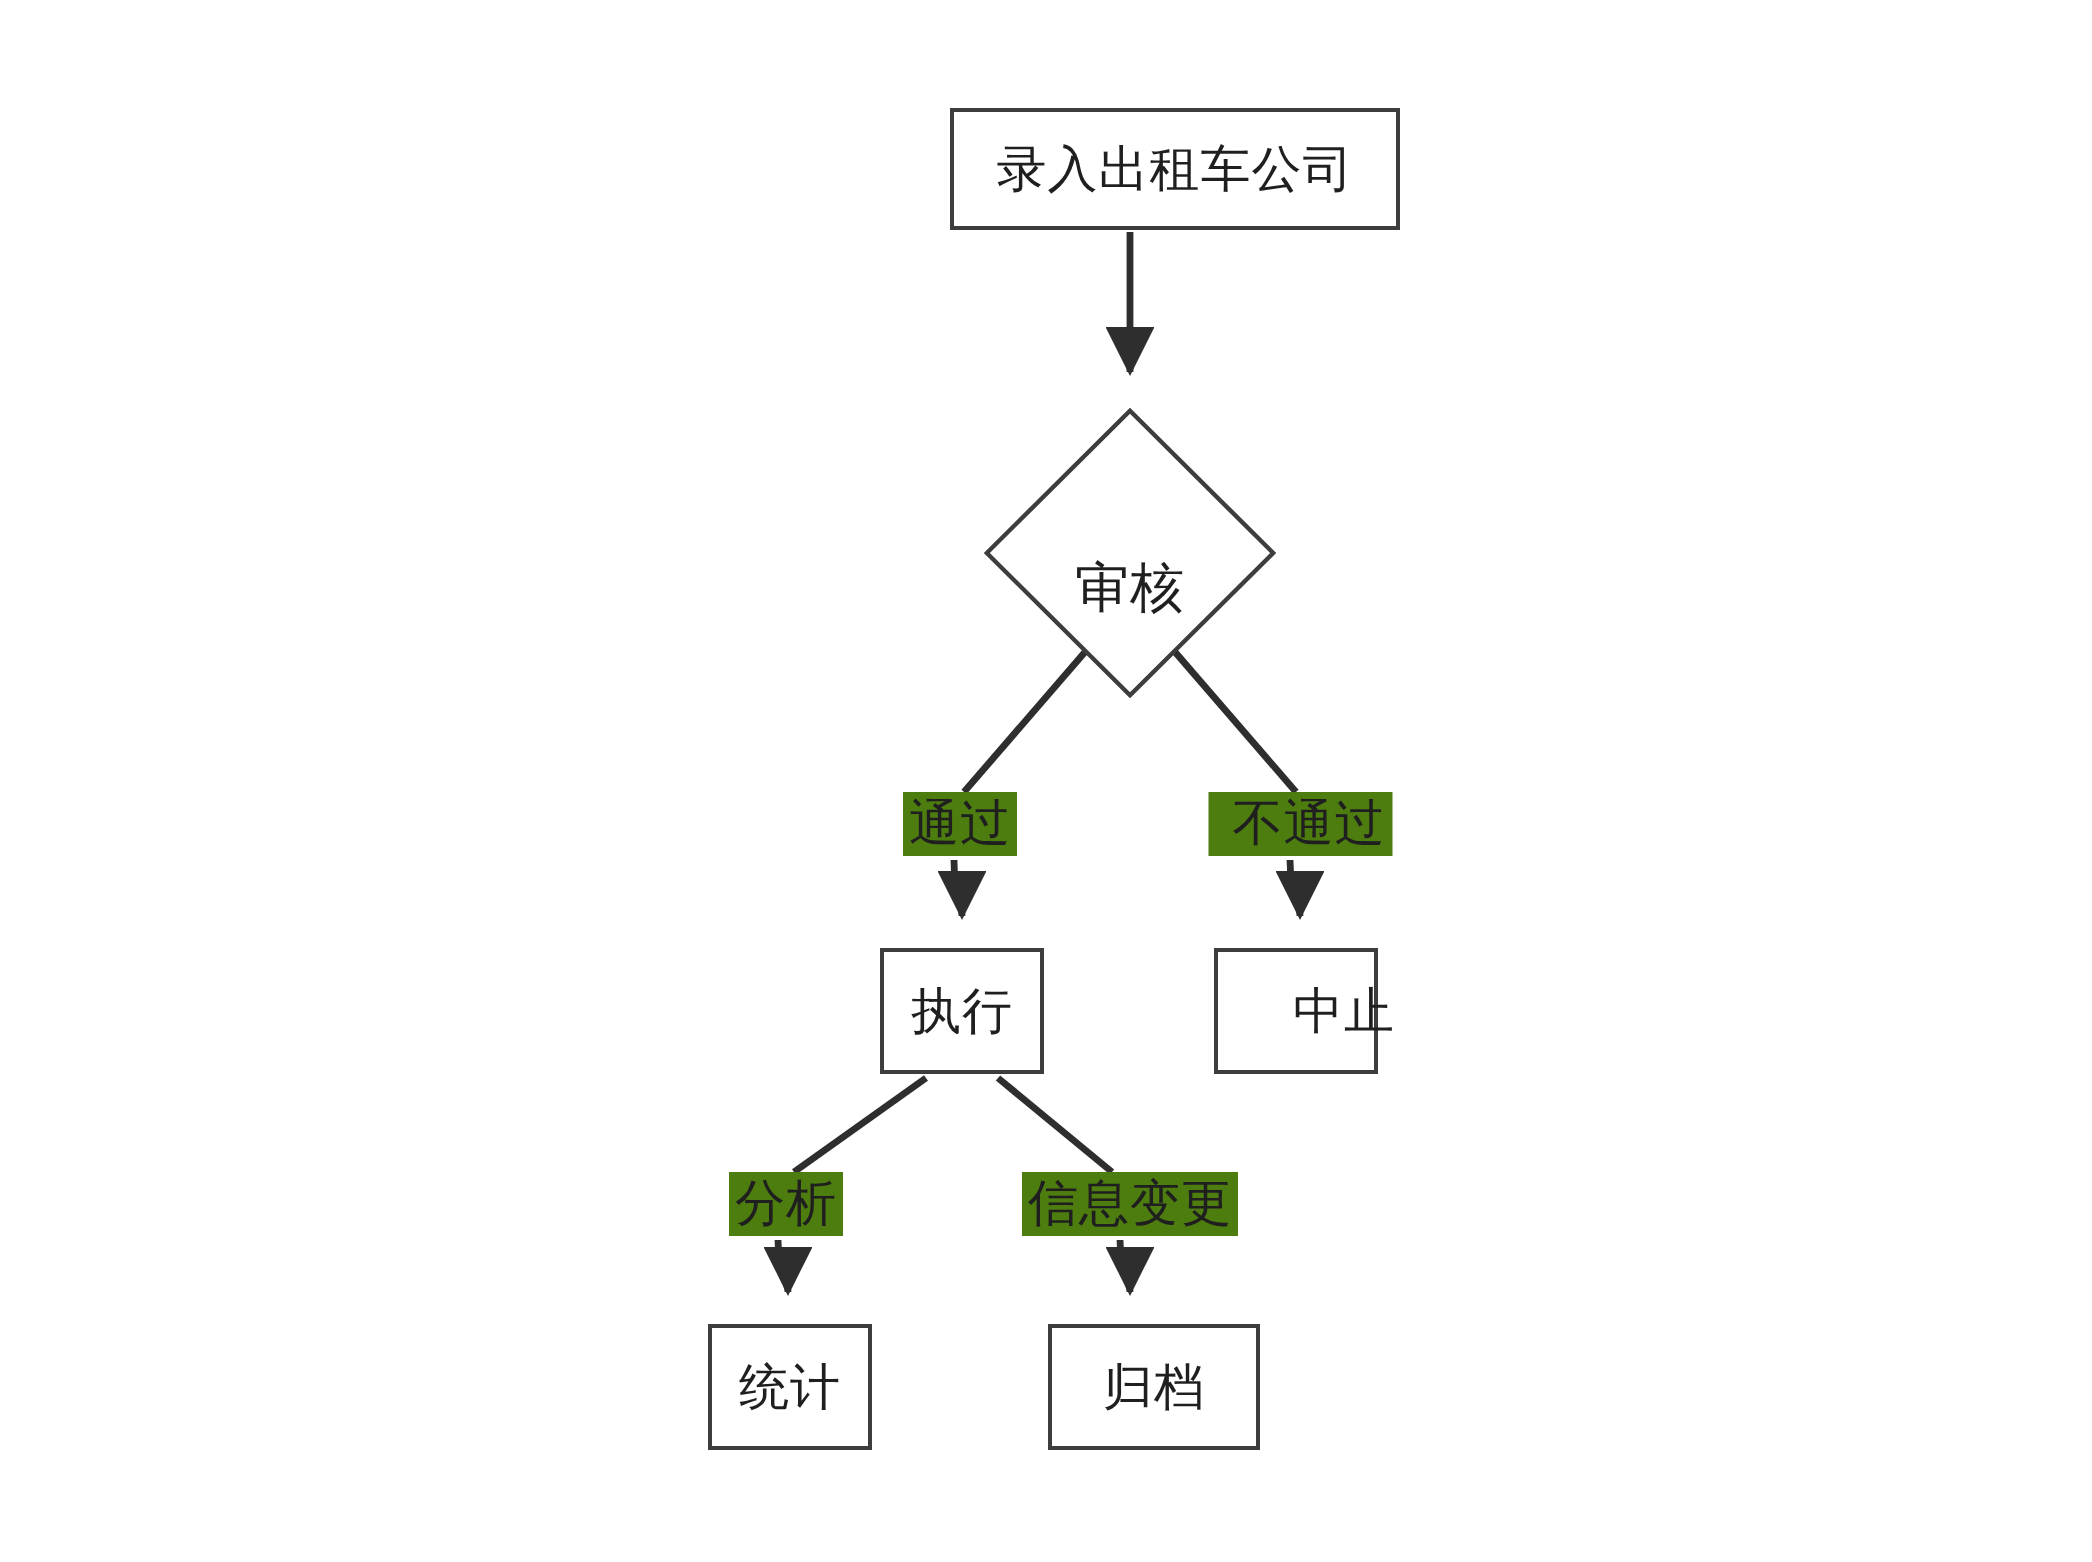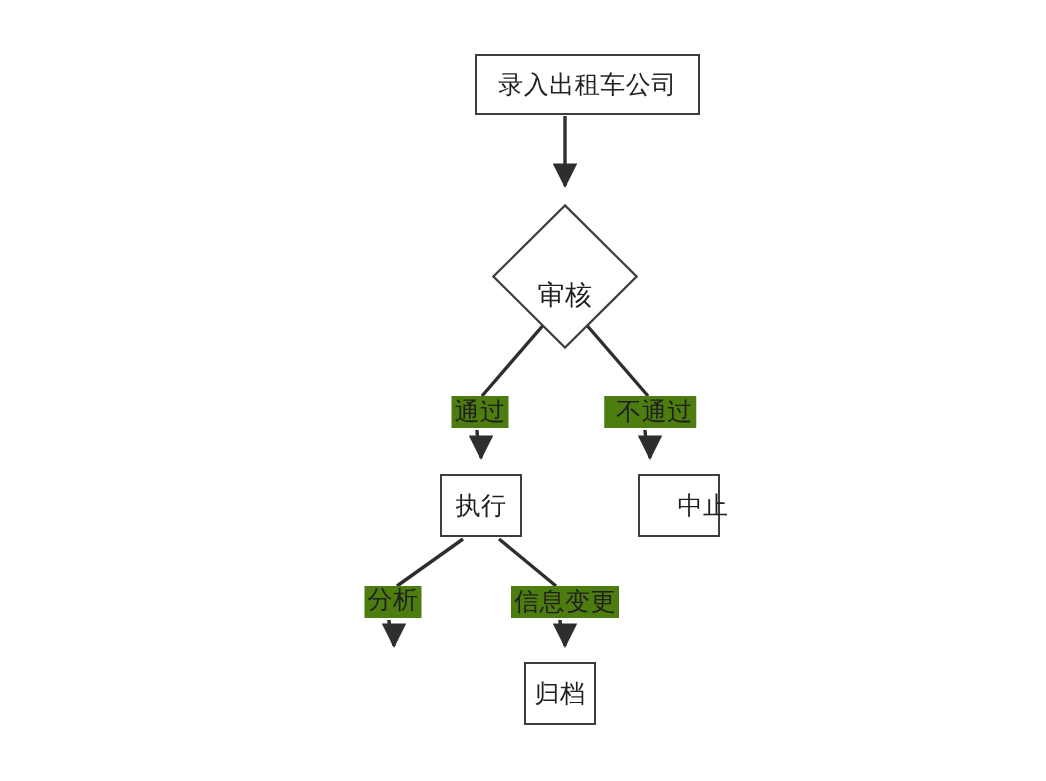--- a/index.html
+++ b/index.html
@@ -114,30 +114,33 @@
     <svg class="diamond-shape" viewBox="0 0 146 145" xmlns="http://www.w3.org/2000/svg" preserveAspectRatio="none">
       <polygon points="73,1.4 144.6,72.5 73,143.6 1.4,72.5" fill="#ffffff" stroke="#3d3d3d" stroke-width="2.2"></polygon>
     </svg>
     <span class="diamond-label">审核</span>
   </div>
 
   <div class="node" style="left:440px; top:474px; width:82px; height:63px;justify-content:center;">
     <span>执行</span>
   </div>
 
-  <div class="node" style="left:638px; top:474px; width:82px; height:63px;padding-left:48px;">
+  <div class="node" style="left:607px; top:474px; width:82px; height:63px;padding-left:48px;">
     <span>中止</span>
   </div>
 
+  <div class="node" style="left:354px; top:662px; width:82px; height:63px;">
+    <span>统计</span>
+  </div>
 
-  <div class="node" style="left:524px; top:662px; width:72px; height:63px;">
+  <div class="node" style="left:524px; top:662px; width:106px; height:63px;">
     <span>归档</span>
   </div>
 
   <div class="edge-label" style="left:480px; top:396px;">通过</div>
 
   <div class="edge-label" style="left:650px; top:396px;padding-left:12px;">不通过</div>
 
-  <div class="edge-label" style="left:393px; top:586px;font-family:Liberation Mono, monospace;">分析</div>
+  <div class="edge-label" style="left:393px; top:586px;">分析</div>
 
   <div class="edge-label" style="left:565px; top:586px;">信息变更</div>
 
 </div>
 
 </body></html>

